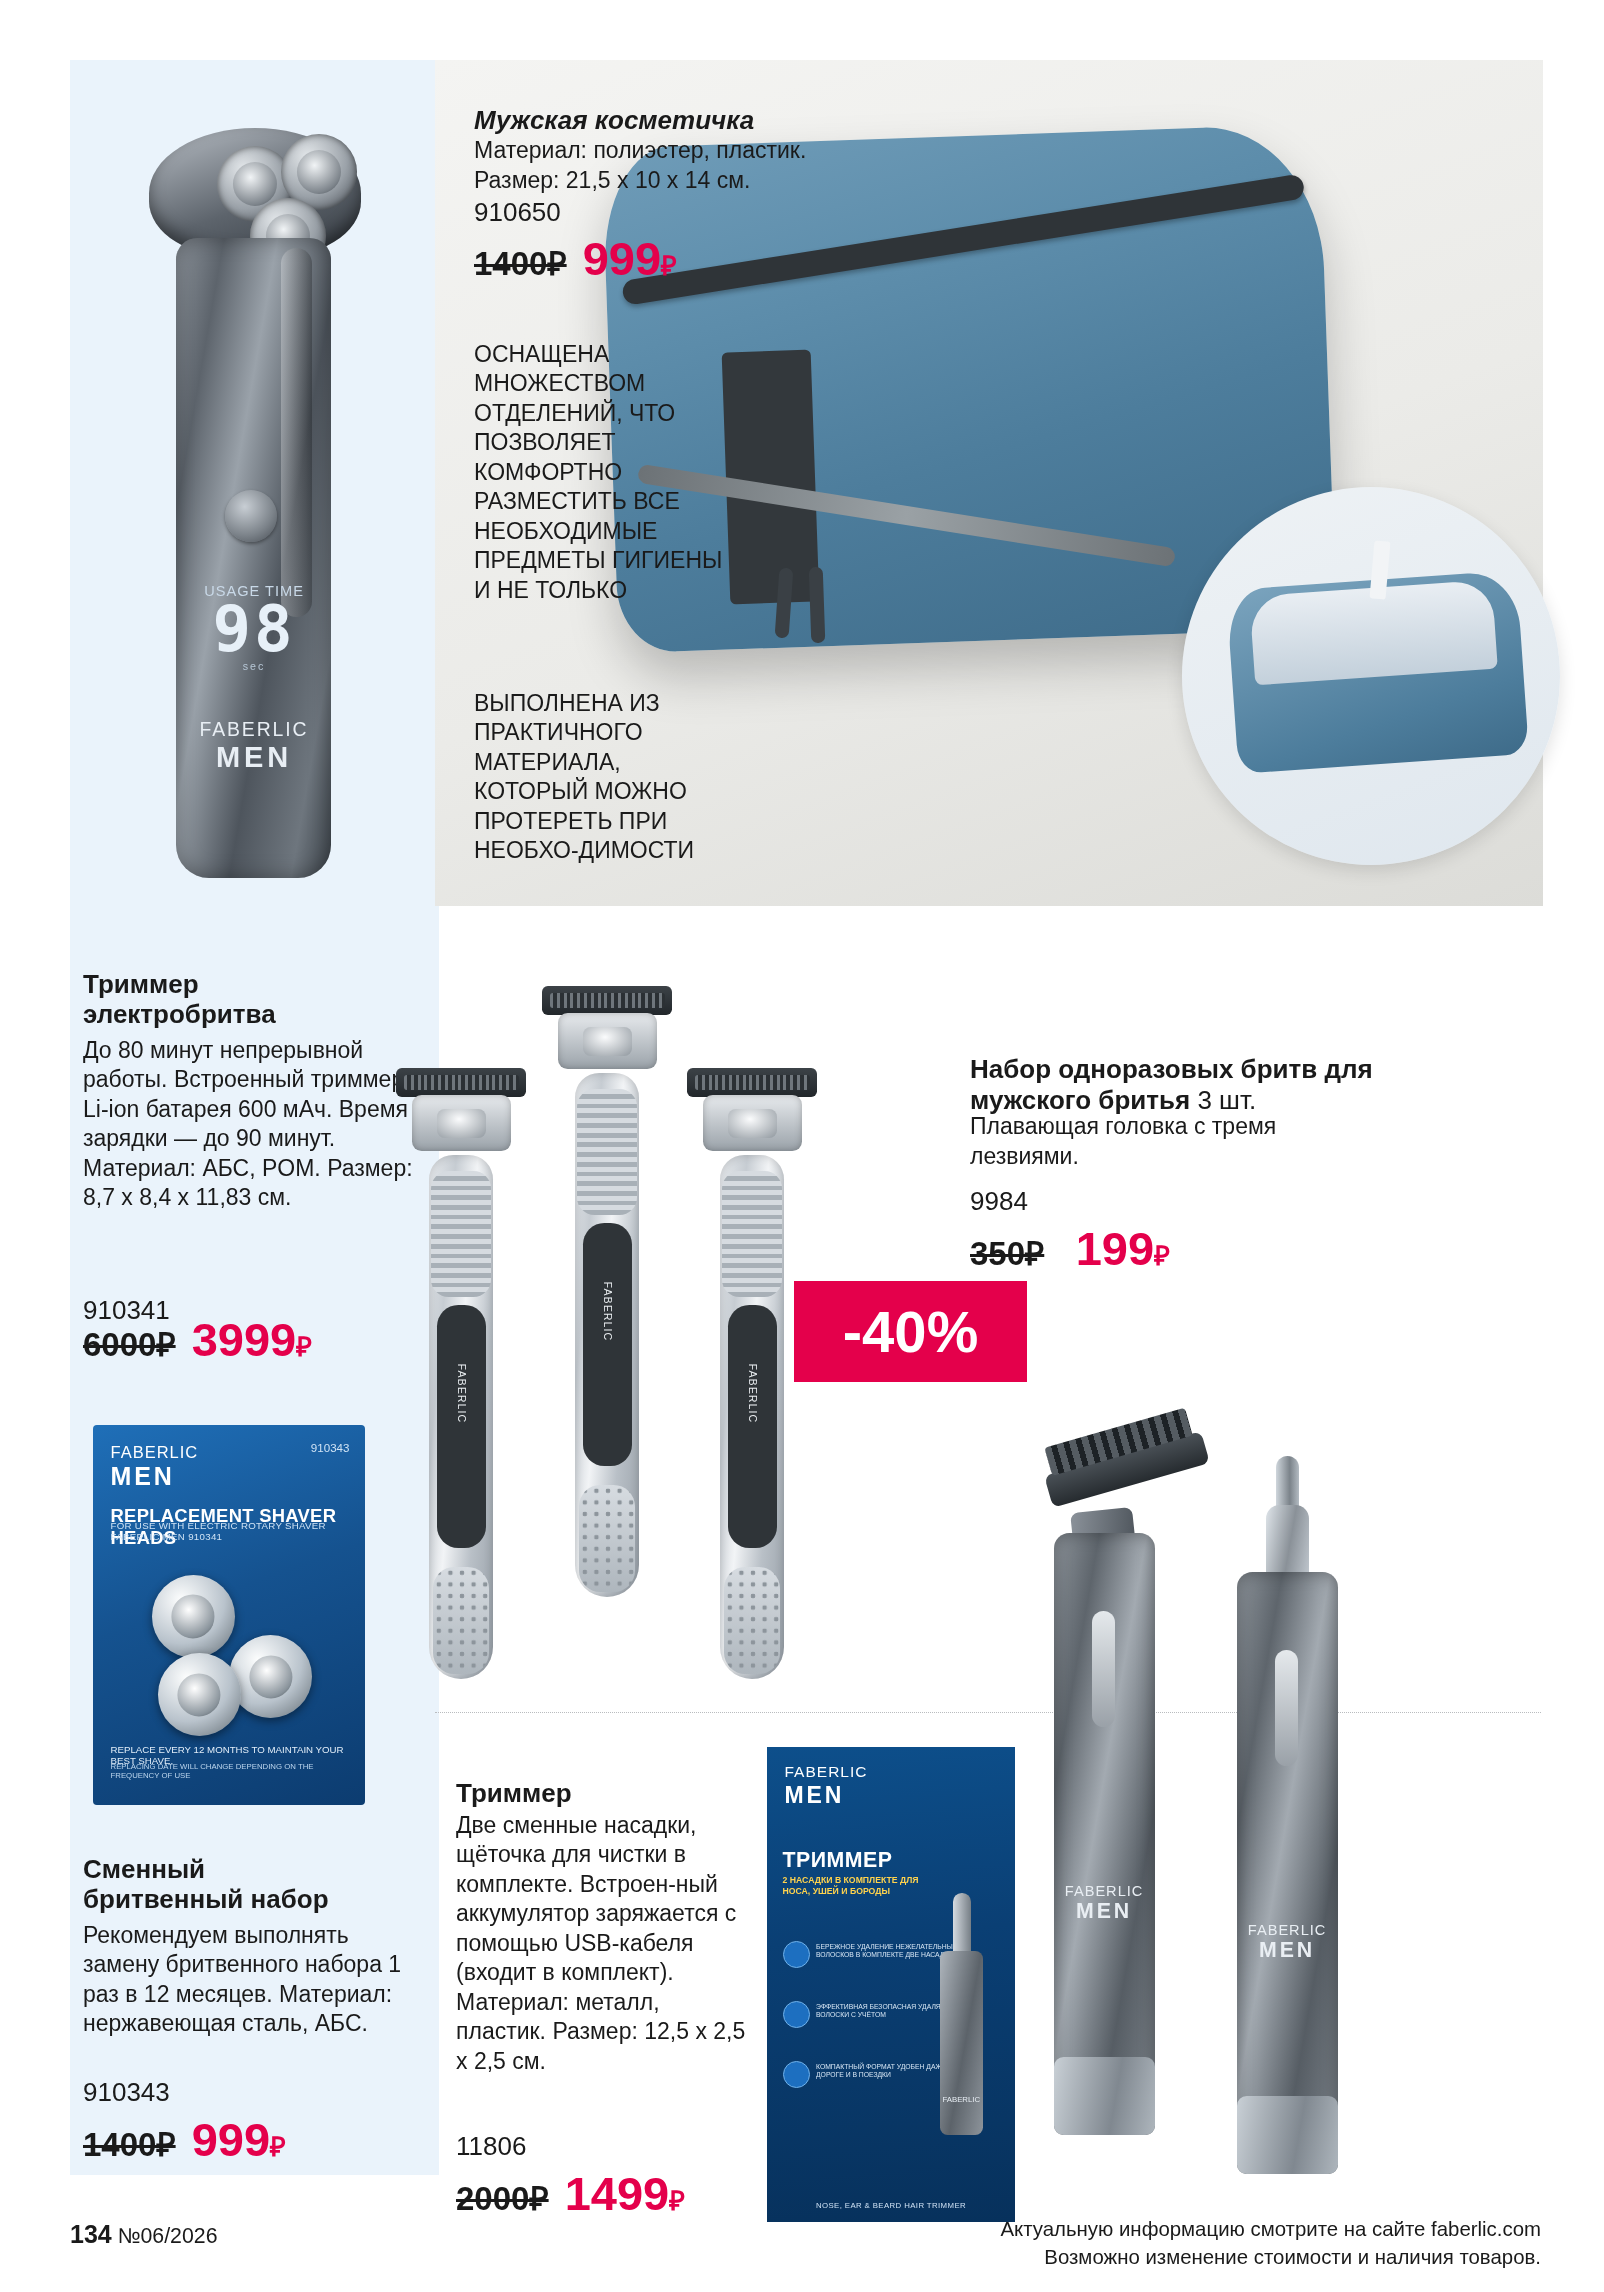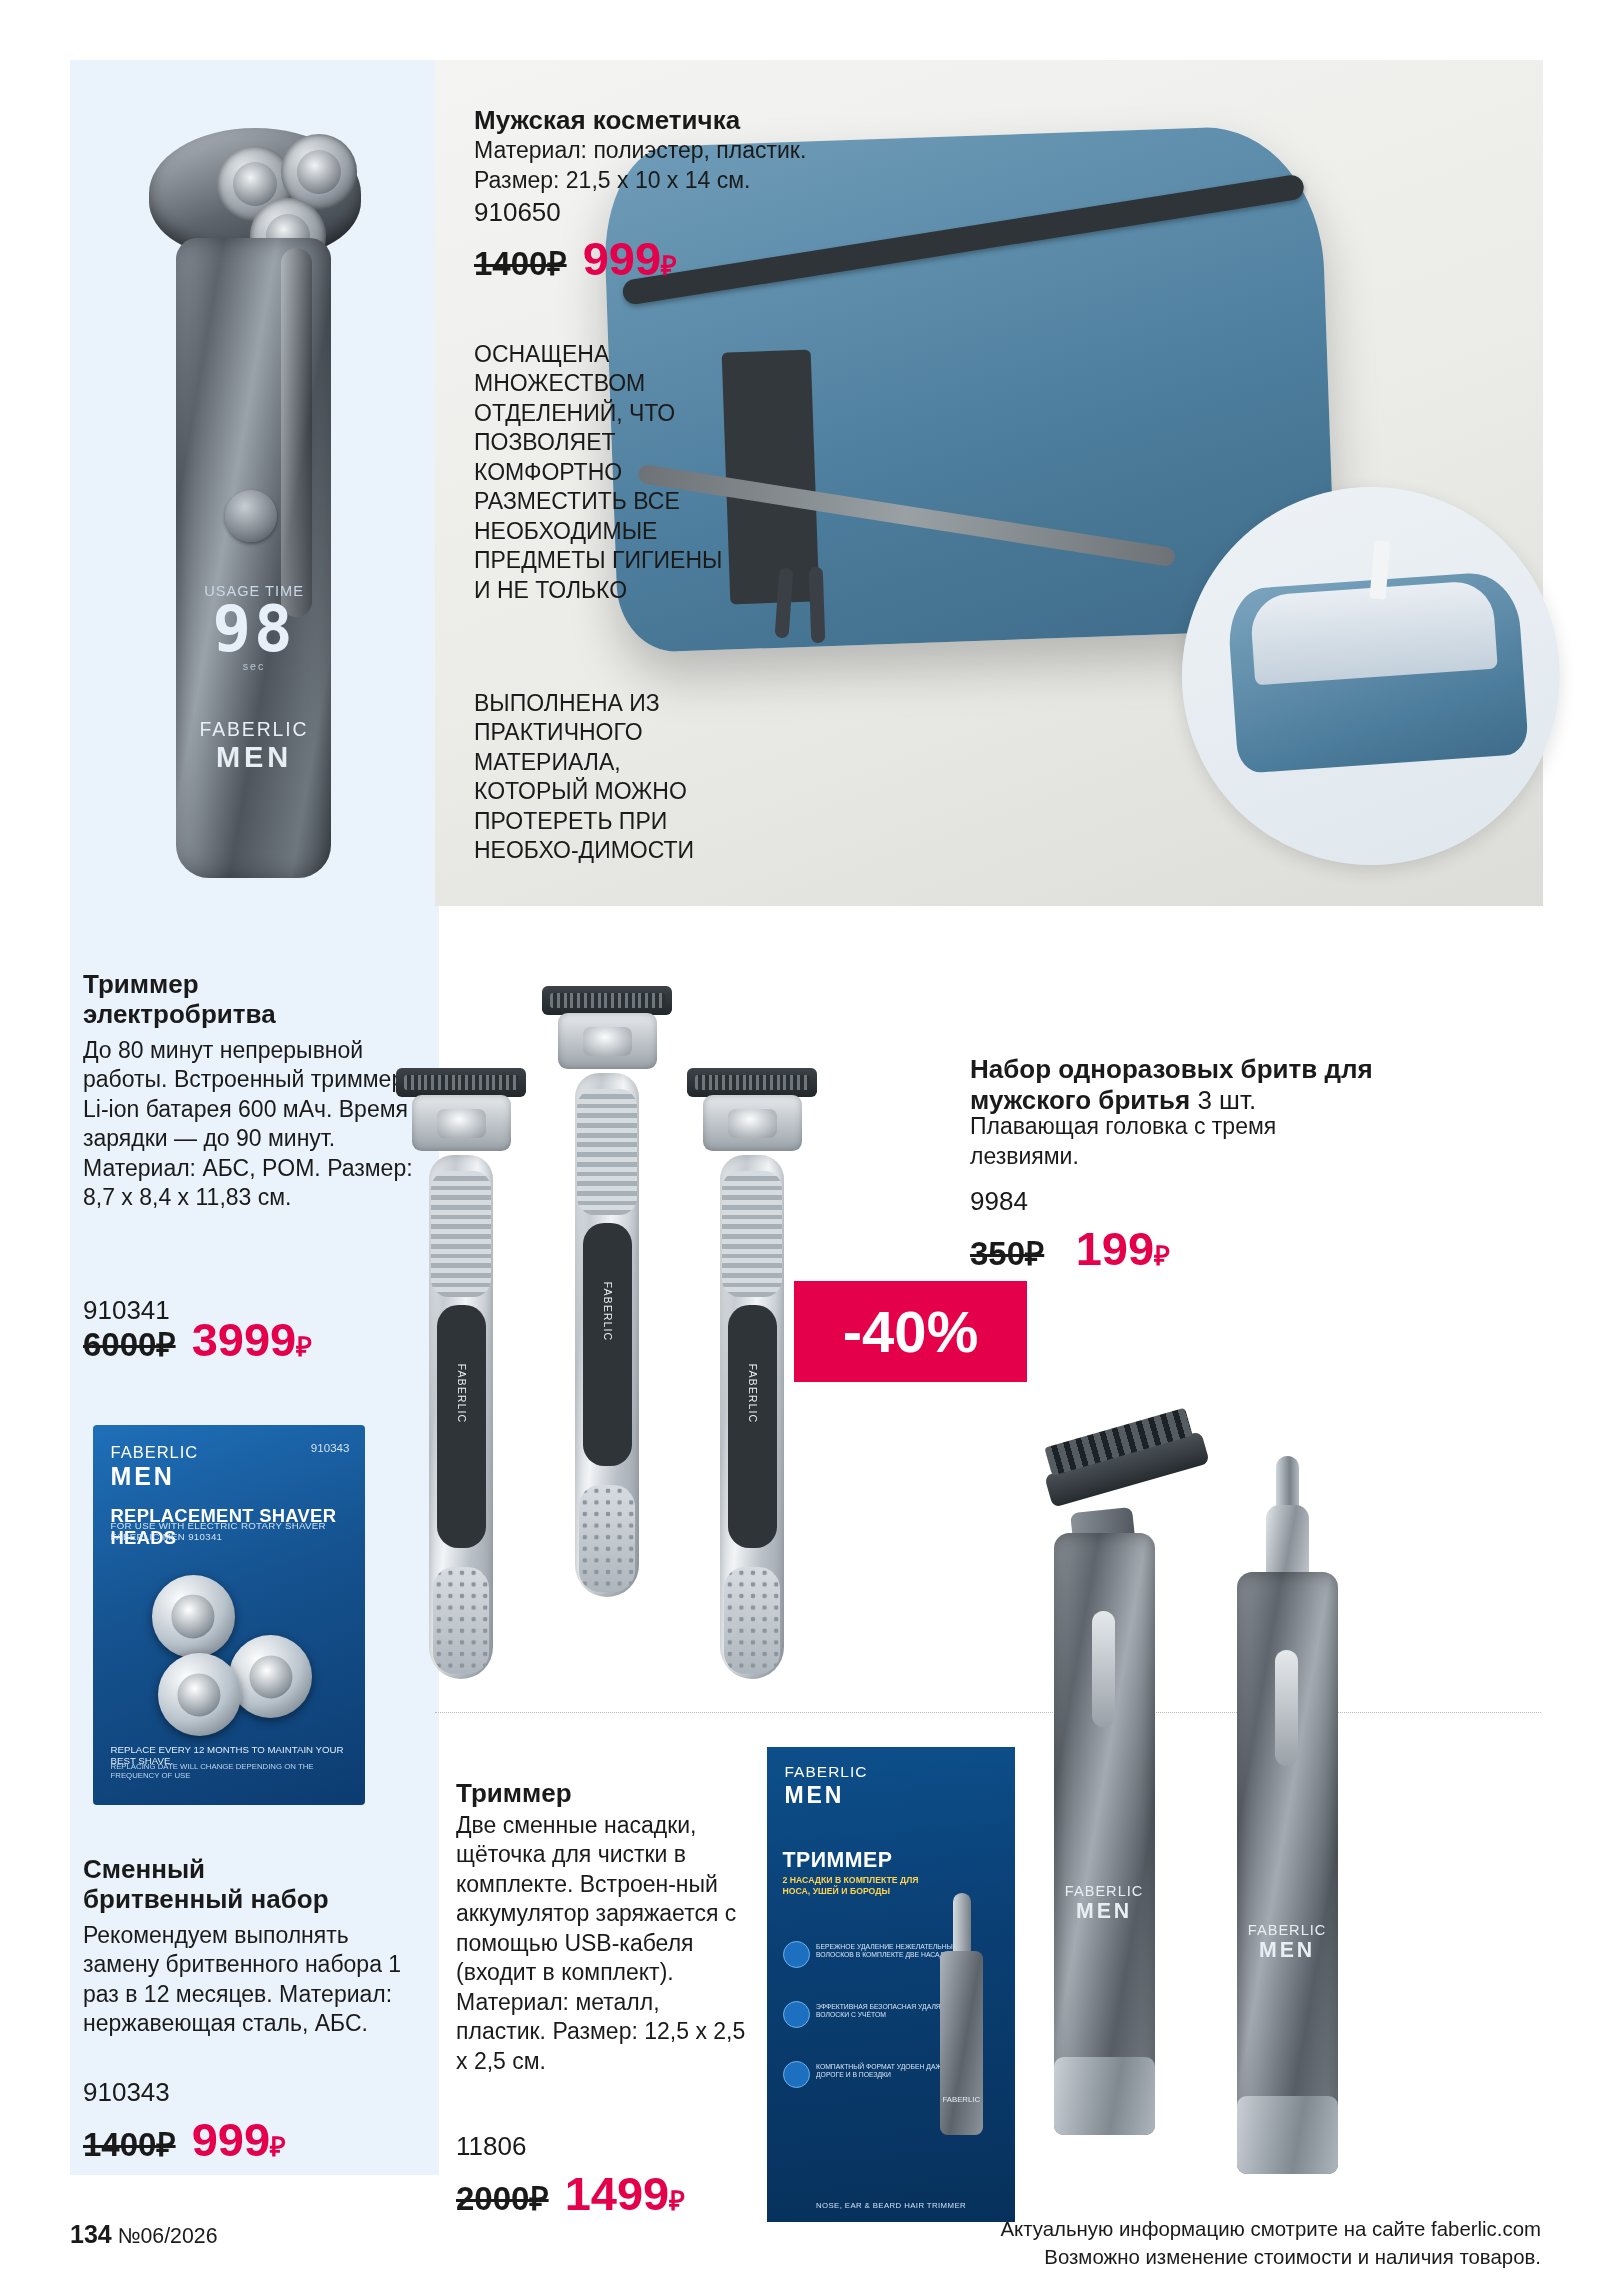--- a/index.html
+++ b/index.html
@@ -330,20 +330,21 @@
     border-radius: 2.9px;
     transform: rotate(5deg);
   }
 
   .bag-title {
     left: 474px;
     top: 105px;
     width: 417px;
     font-size: 26px;
     font-weight: bold;
+    font-style: italic;
   }
   .bag-mat {
     left: 474px;
     top: 136px;
     width: 417px;
     font-size: 23px;
     line-height: 1.3;
   }
   .bag-art { left: 474px; top: 197px; font-size: 26px; }
   .bag-price { left: 474px; top: 231px; }

